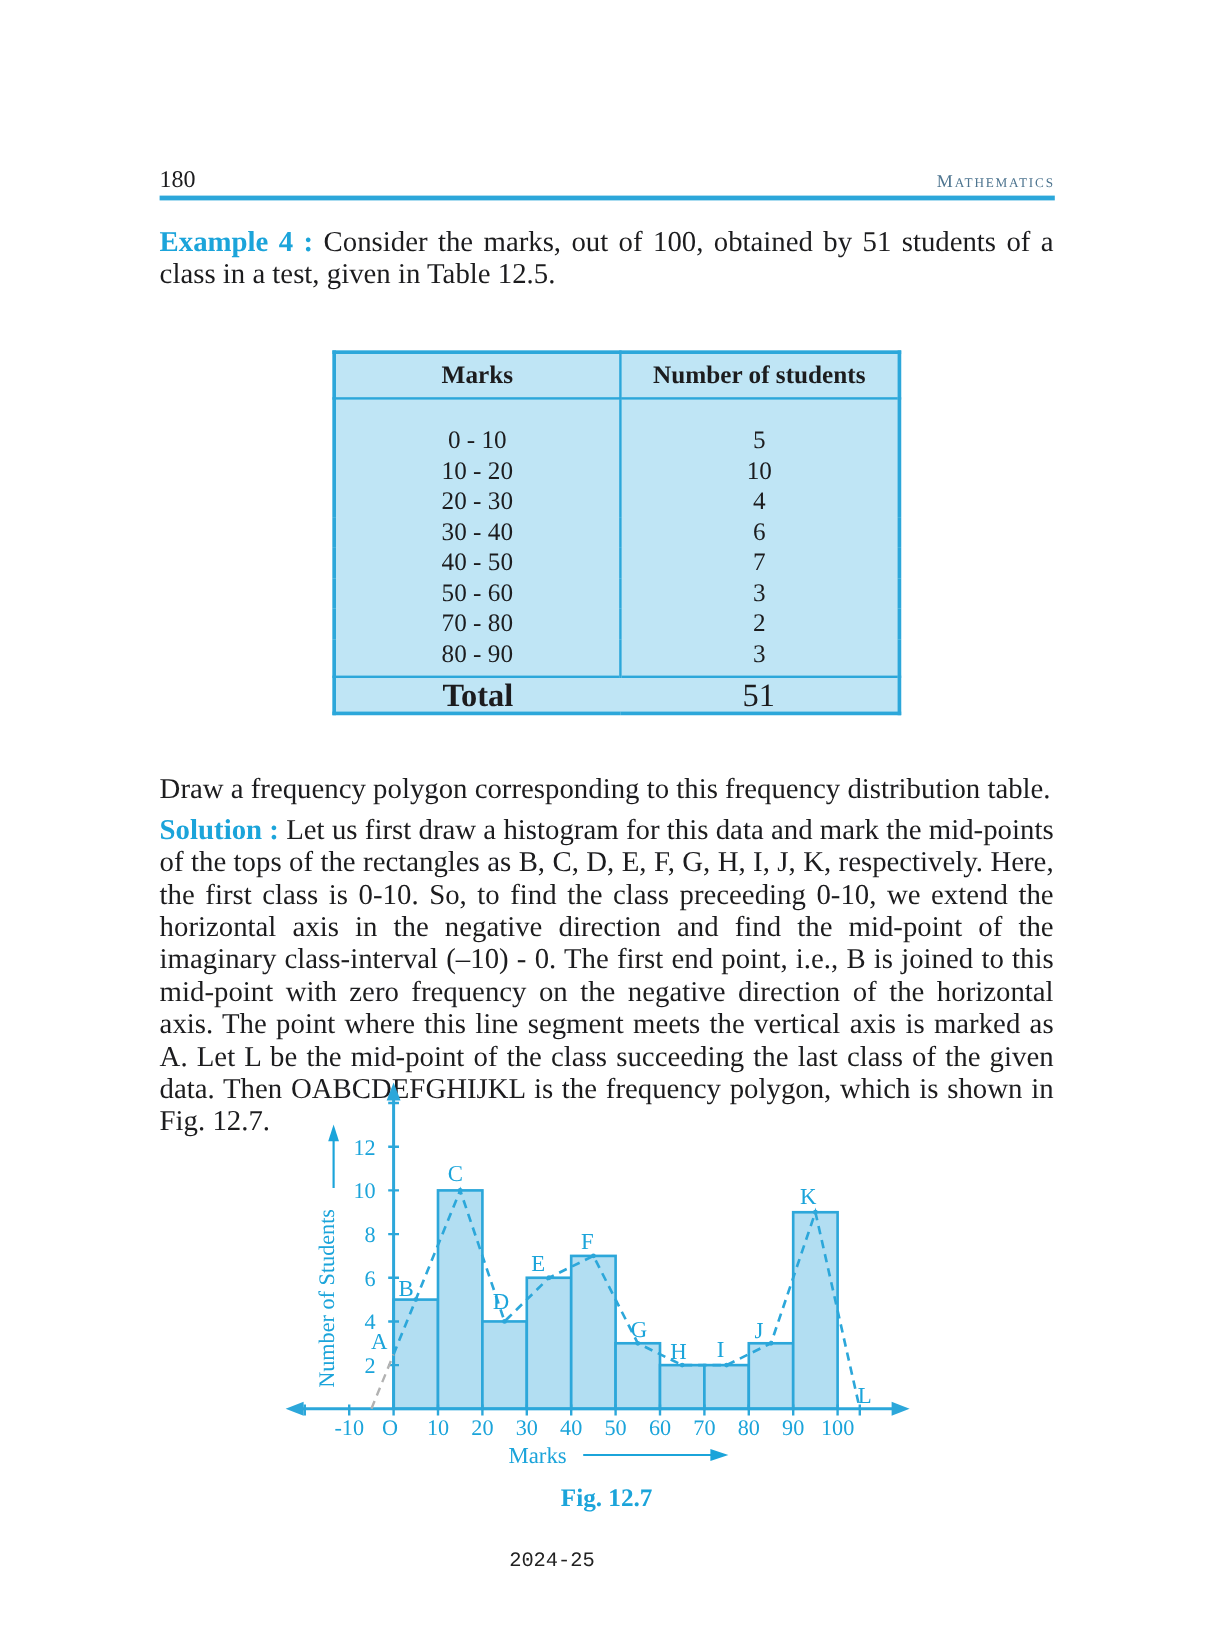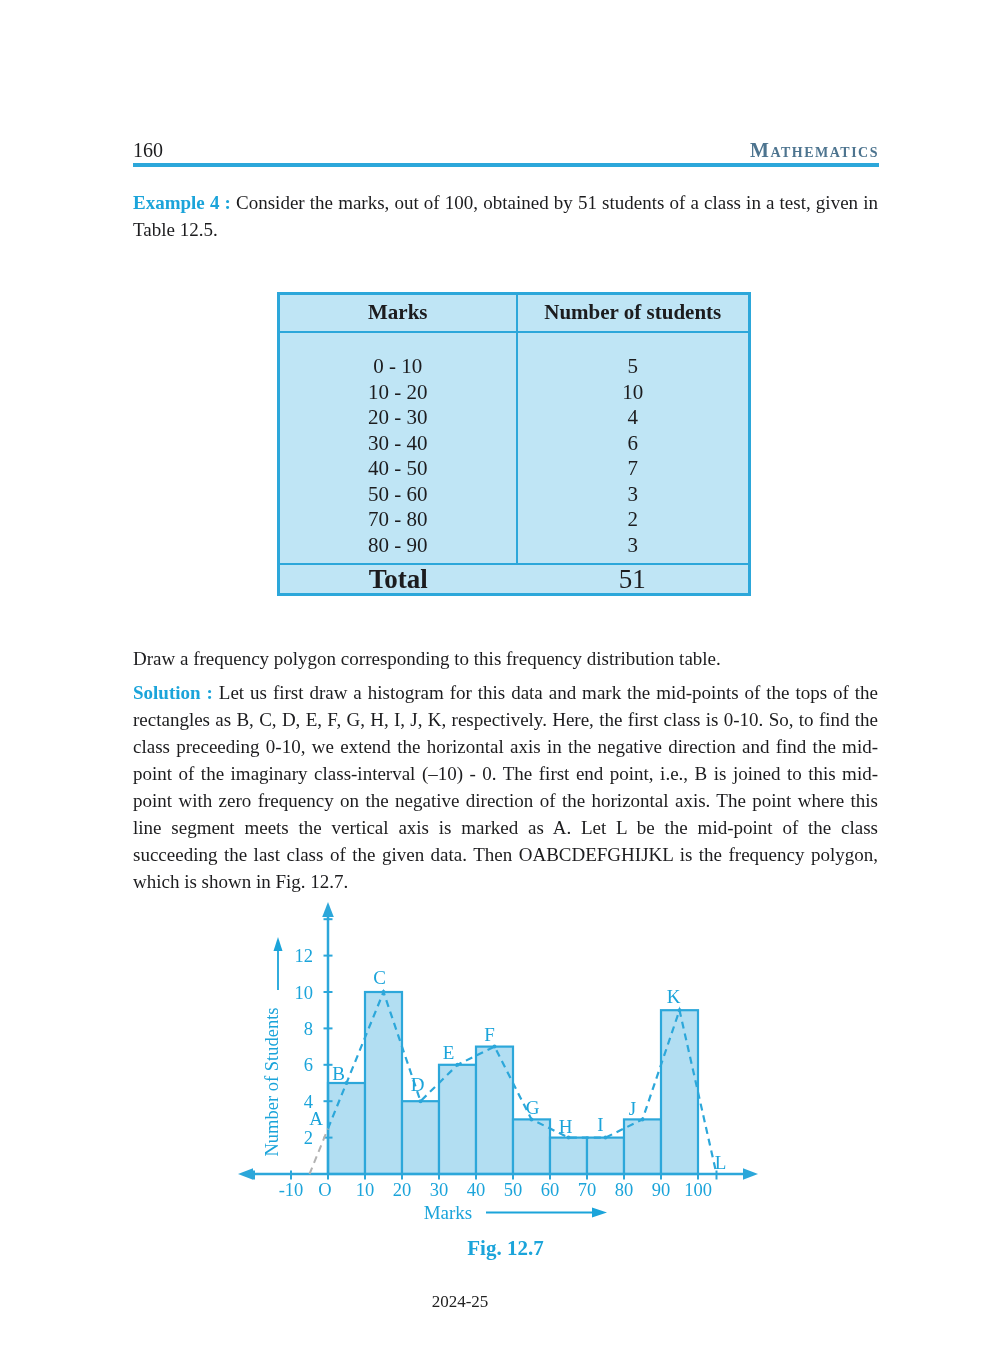--- a/index.html
+++ b/index.html
@@ -3,47 +3,47 @@
 <meta charset="utf-8">
 <style>
   :root{
     --accent:#1ba4da; --chart:#2ca7da; --barfill:#b2def2;
     --tablebg:#bfe5f5; --tableborder:#2ca7da; --head:#4d748f; --ink:#1c1c1e;
   }
   html,body{margin:0;padding:0;background:#ffffff;}
   .page{position:relative;width:1008px;height:1368px;background:#ffffff;overflow:hidden;
         font-family:"Liberation Serif",serif;color:var(--ink);}
   .abs{position:absolute;}
-  .para{font-size:19px;line-height:27px;text-align:justify;margin:0;}
+  .para{font-size:24px;line-height:27px;text-align:justify;margin:0;}
   .accent{color:var(--accent);font-weight:bold;}
   .header{left:133px;top:139px;width:746px;display:flex;justify-content:space-between;align-items:baseline;}
   .pagenum{font-size:20px;}
-  .runhead{font-variant:small-caps;letter-spacing:1.5px;font-size:20px;color:var(--head);font-weight:bold;}
+  .runhead{font-variant:small-caps;letter-spacing:1.5px;font-size:15px;color:var(--head);font-weight:normal;}
   .rule{left:133px;top:163px;width:746px;height:4px;background:var(--chart);}
   .caption{width:745px;text-align:center;font-size:21px;}
   .datatable{left:277px;top:292px;width:474px;border-collapse:collapse;table-layout:fixed;
              background:var(--tablebg);border:3px solid var(--tableborder);}
   .datatable th{font-size:21px;font-weight:bold;padding:5px 0 6px;border-bottom:2.5px solid var(--tableborder);}
   .datatable td{font-size:21px;text-align:center;line-height:25.5px;padding:0;}
   .datatable .c0{border-right:2.5px solid var(--tableborder);}
   .datatable tbody tr:first-child td{padding-top:21px;}
   .datatable tbody tr:last-child td{padding-bottom:5px;}
   .datatable tfoot td{border-top:2.5px solid var(--tableborder);line-height:28px;font-size:27px;}
   .datatable tfoot td:first-child{font-weight:bold;}
   svg text{font-family:"Liberation Serif",serif;}
   .footer{left:0;top:1292px;width:920px;text-align:center;
-          font-family:Liberation Serif, serif;font-size:17px;color:#222;}
+          font-family:Liberation Mono, monospace;font-size:17px;color:#222;}
 </style>
 </head>
 <body>
 
 <div class="page">
 
   <div class="abs header">
-    <span class="pagenum">160</span>
+    <span class="pagenum">180</span>
     <span class="runhead">Mathematics</span>
   </div>
   <div class="abs rule"></div>
 
   <p class="abs para" style="left:133px;top:189px;width:745px;"><span class="accent">Example 4 :</span> <span>Consider the marks, out of 100, obtained by 51 students of a class in a test, given in Table 12.5.</span></p>
 
 
   <table class="abs datatable">
     <thead>
       <tr>

